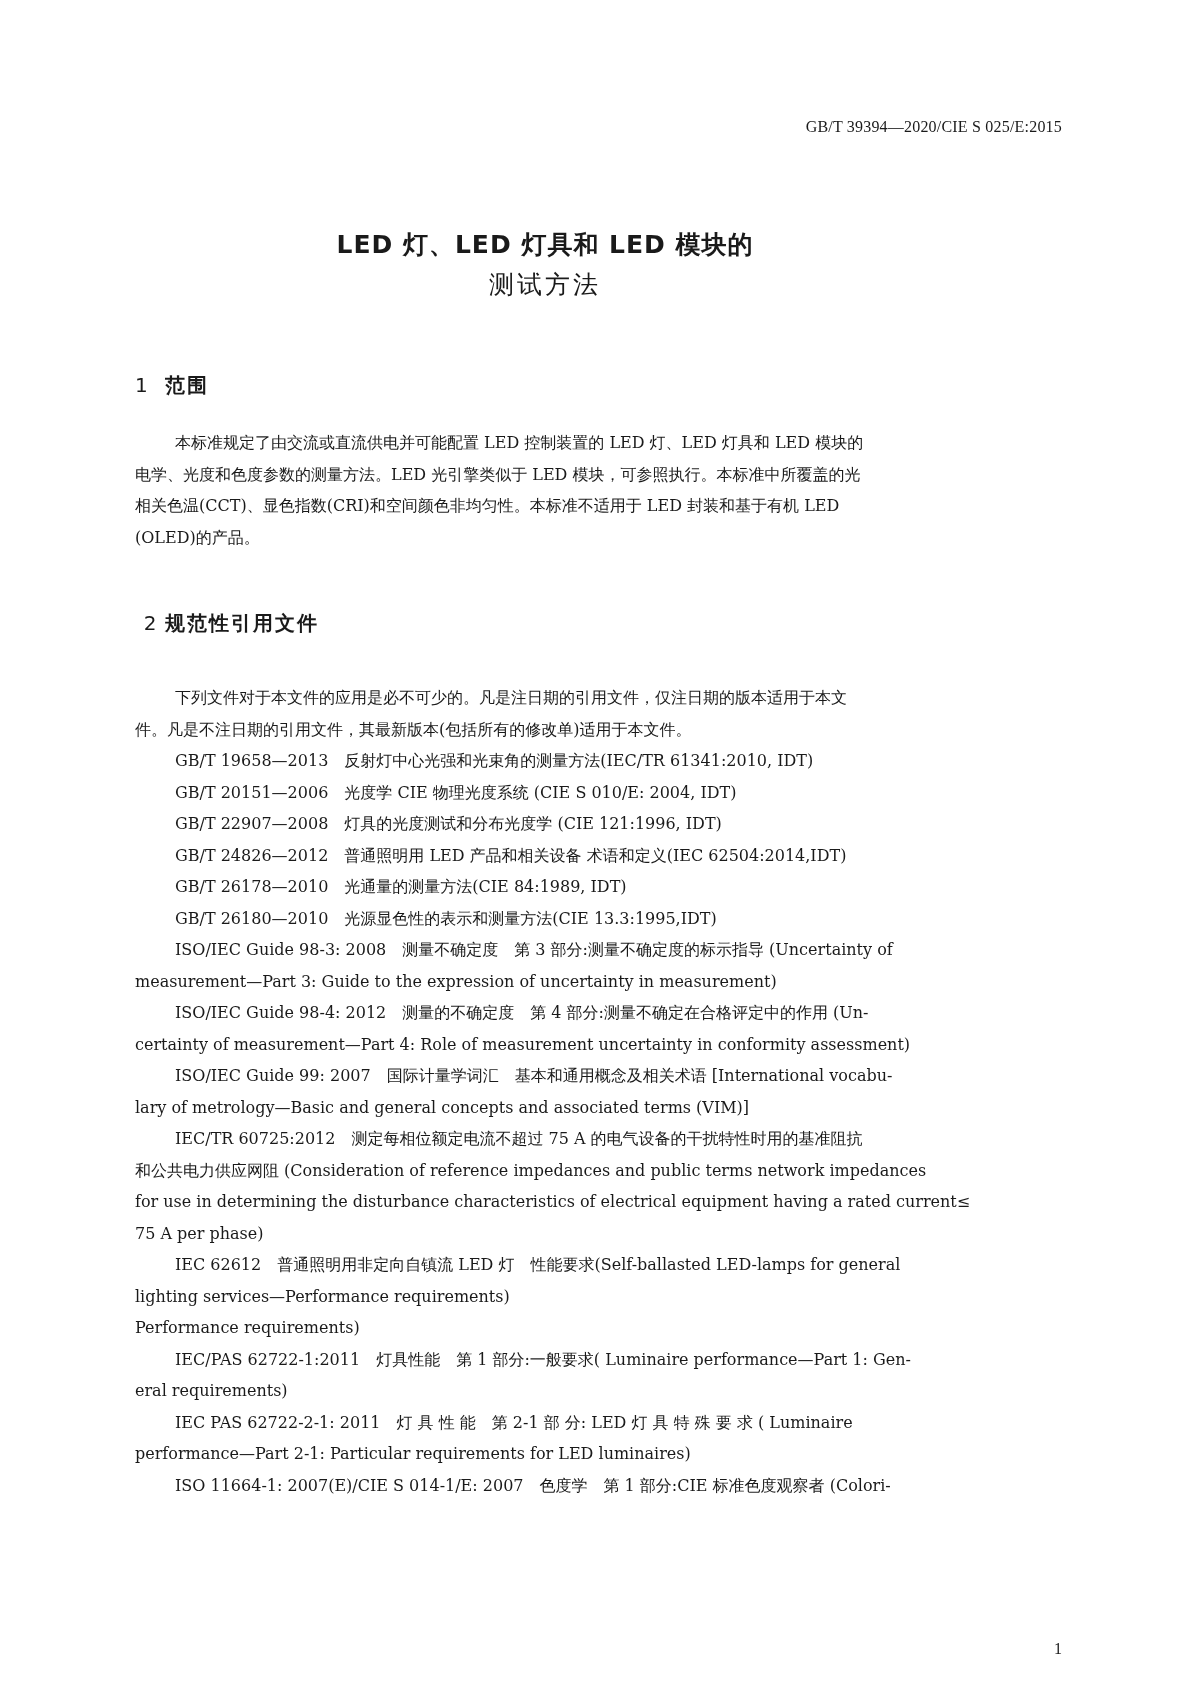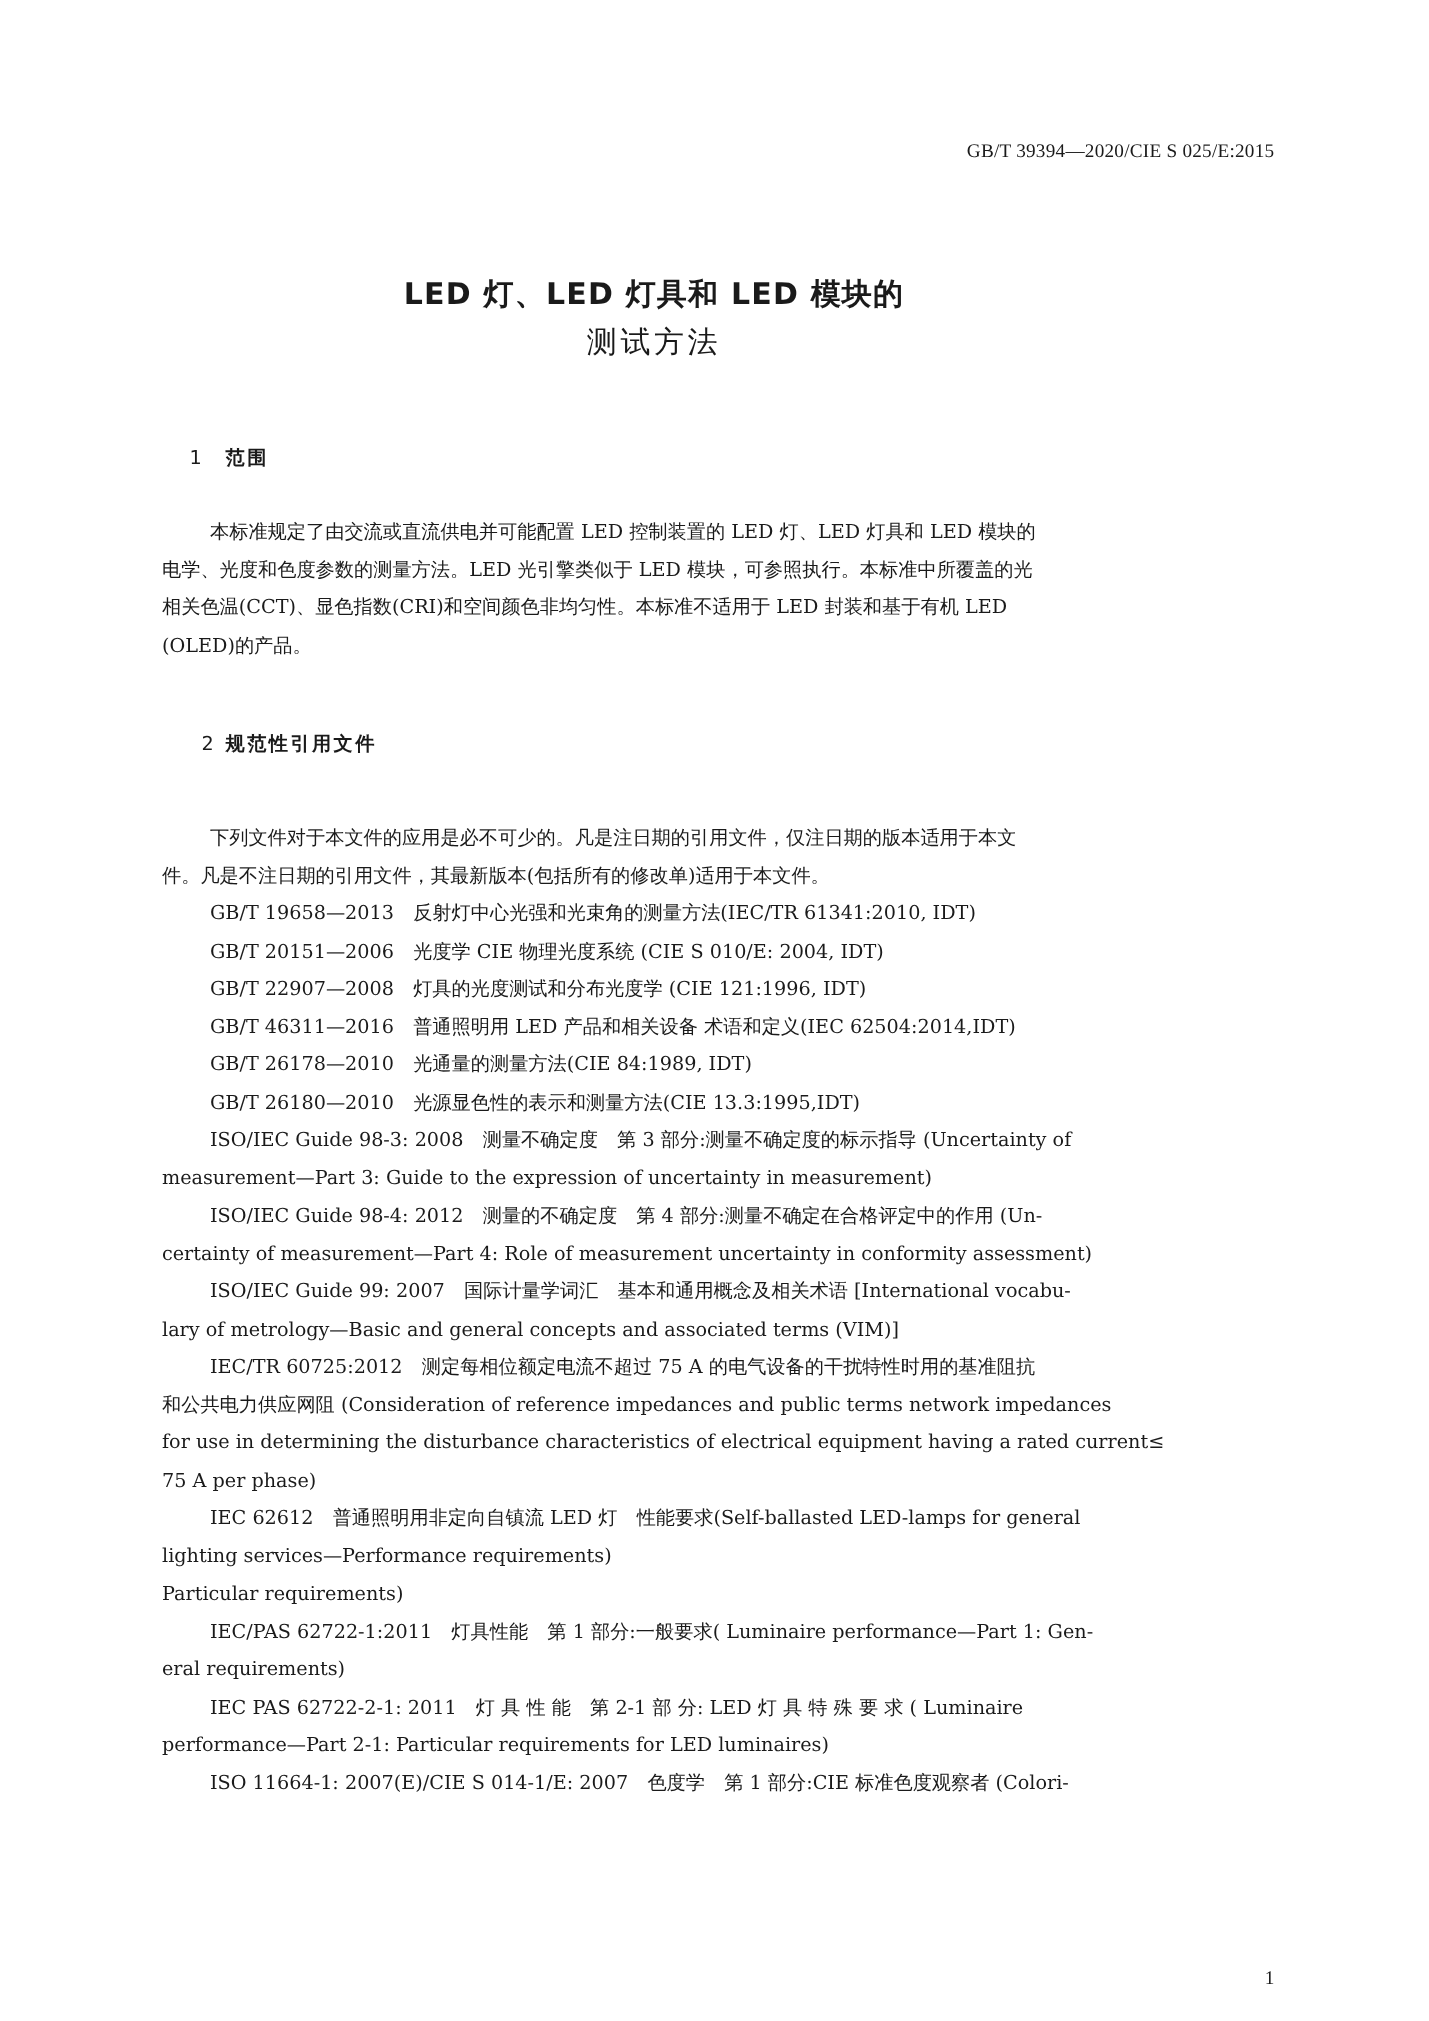--- a/index.html
+++ b/index.html
@@ -32,24 +32,23 @@
       font-size: 25px;
       line-height: 40px;
       font-family: "DejaVu Sans", sans-serif;
       font-weight: bold;
       letter-spacing: 1px;
     }
     .title .line2 { font-weight: normal; letter-spacing: 3px; }
     .section-heading {
       position: absolute;
       left: 135px;
-      font-size: 16px;
+      font-size: 20px;
       font-family: "DejaVu Sans", sans-serif;
       font-weight: bold;
-      margin-left: 23px;
     }
     .section-heading .num { display: inline-block; width: 30px; font-weight: normal; }
     .section-heading .label { letter-spacing: 2px; }
     .body-block {
       position: absolute;
       left: 135px;
       width: 922px;
       font-size: 16px;
       line-height: 31.5px;
       font-family: "DejaVu Serif", "Liberation Serif", serif;
@@ -101,21 +100,21 @@
   <div>
     <div class="line indent">GB/T 19658—2013　反射灯中心光强和光束角的测量方法(IEC/TR 61341:2010, IDT)</div>
   </div>
   <div>
     <div class="line indent">GB/T 20151—2006　光度学 CIE 物理光度系统 (CIE S 010/E: 2004, IDT)</div>
   </div>
   <div>
     <div class="line indent">GB/T 22907—2008　灯具的光度测试和分布光度学 (CIE 121:1996, IDT)</div>
   </div>
   <div>
-    <div class="line indent">GB/T 46311—2016　普通照明用 LED 产品和相关设备 术语和定义(IEC 62504:2014,IDT)</div>
+    <div class="line indent">GB/T 24826—2012　普通照明用 LED 产品和相关设备 术语和定义(IEC 62504:2014,IDT)</div>
   </div>
   <div>
     <div class="line indent">GB/T 26178—2010　光通量的测量方法(CIE 84:1989, IDT)</div>
   </div>
   <div>
     <div class="line indent">GB/T 26180—2010　光源显色性的表示和测量方法(CIE 13.3:1995,IDT)</div>
   </div>
   <div>
     <div class="line indent">ISO/IEC Guide 98-3: 2008　测量不确定度　第 3 部分:测量不确定度的标示指导 (Uncertainty of</div>
     <div class="line">measurement—Part 3: Guide to the expression of uncertainty in measurement)</div>
@@ -132,21 +131,21 @@
     <div class="line indent">IEC/TR 60725:2012　测定每相位额定电流不超过 75 A 的电气设备的干扰特性时用的基准阻抗</div>
     <div class="line">和公共电力供应网阻 (Consideration of reference impedances and public terms network impedances</div>
     <div class="line">for use in determining the disturbance characteristics of electrical equipment having a rated current≤</div>
     <div class="line">75 A per phase)</div>
   </div>
   <div>
     <div class="line indent">IEC 62612　普通照明用非定向自镇流 LED 灯　性能要求(Self-ballasted LED-lamps for general</div>
     <div class="line">lighting services—Performance requirements)</div>
   </div>
   <div>
-    <div class="line">Particular requirements)</div>
+    <div class="line">Performance requirements)</div>
   </div>
   <div>
     <div class="line indent">IEC/PAS 62722-1:2011　灯具性能　第 1 部分:一般要求( Luminaire performance—Part 1: Gen-</div>
     <div class="line">eral requirements)</div>
   </div>
   <div>
     <div class="line indent">IEC PAS 62722-2-1: 2011　灯 具 性 能　第 2-1 部 分: LED 灯 具 特 殊 要 求 ( Luminaire</div>
     <div class="line">performance—Part 2-1: Particular requirements for LED luminaires)</div>
   </div>
   <div>

